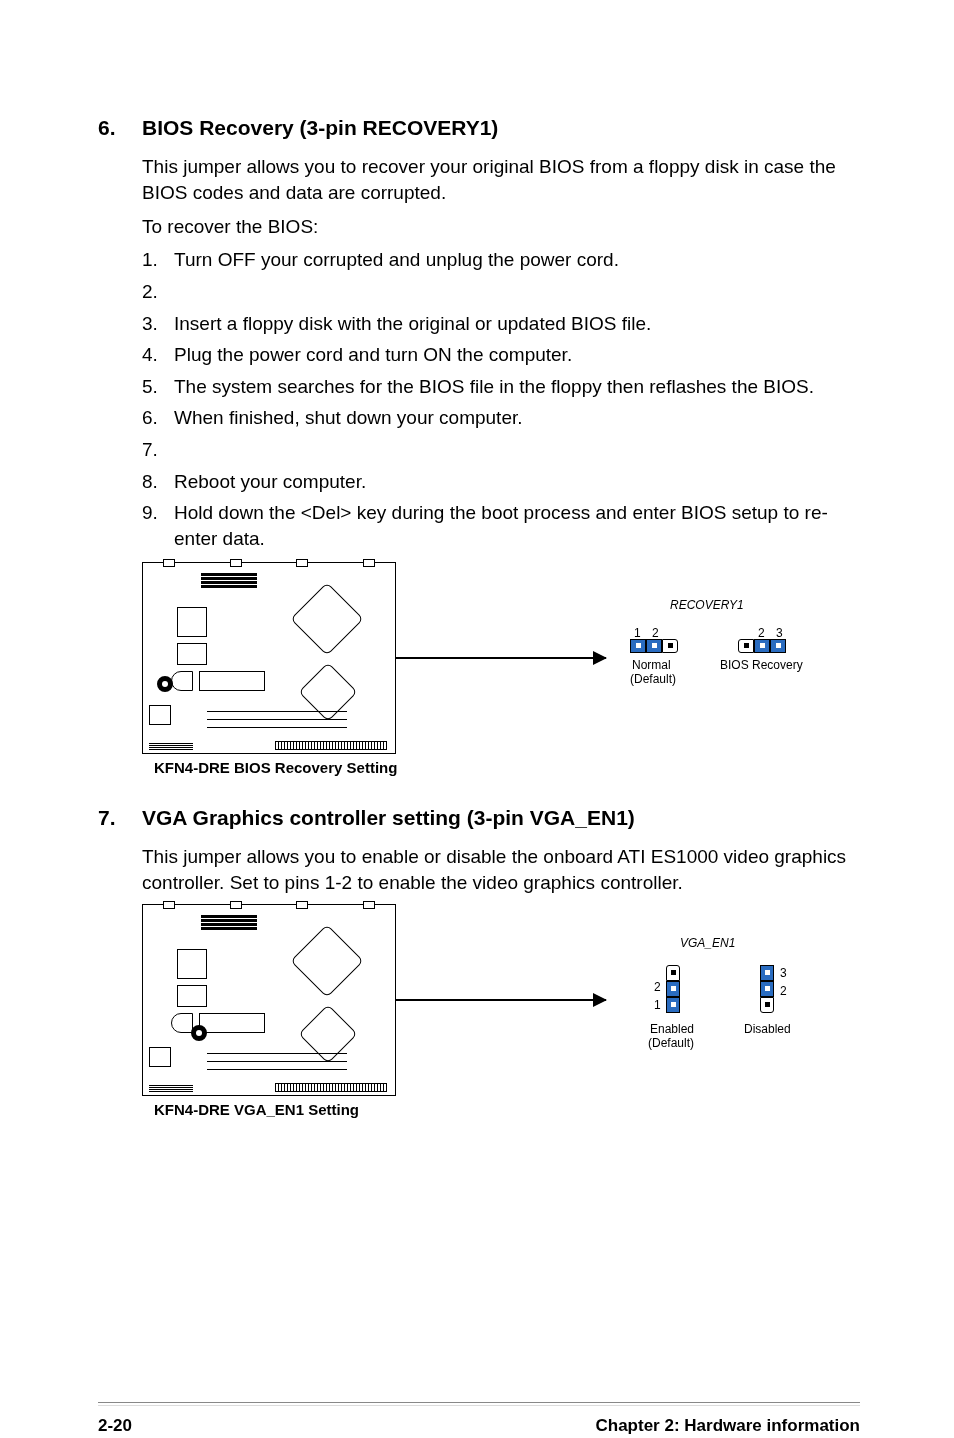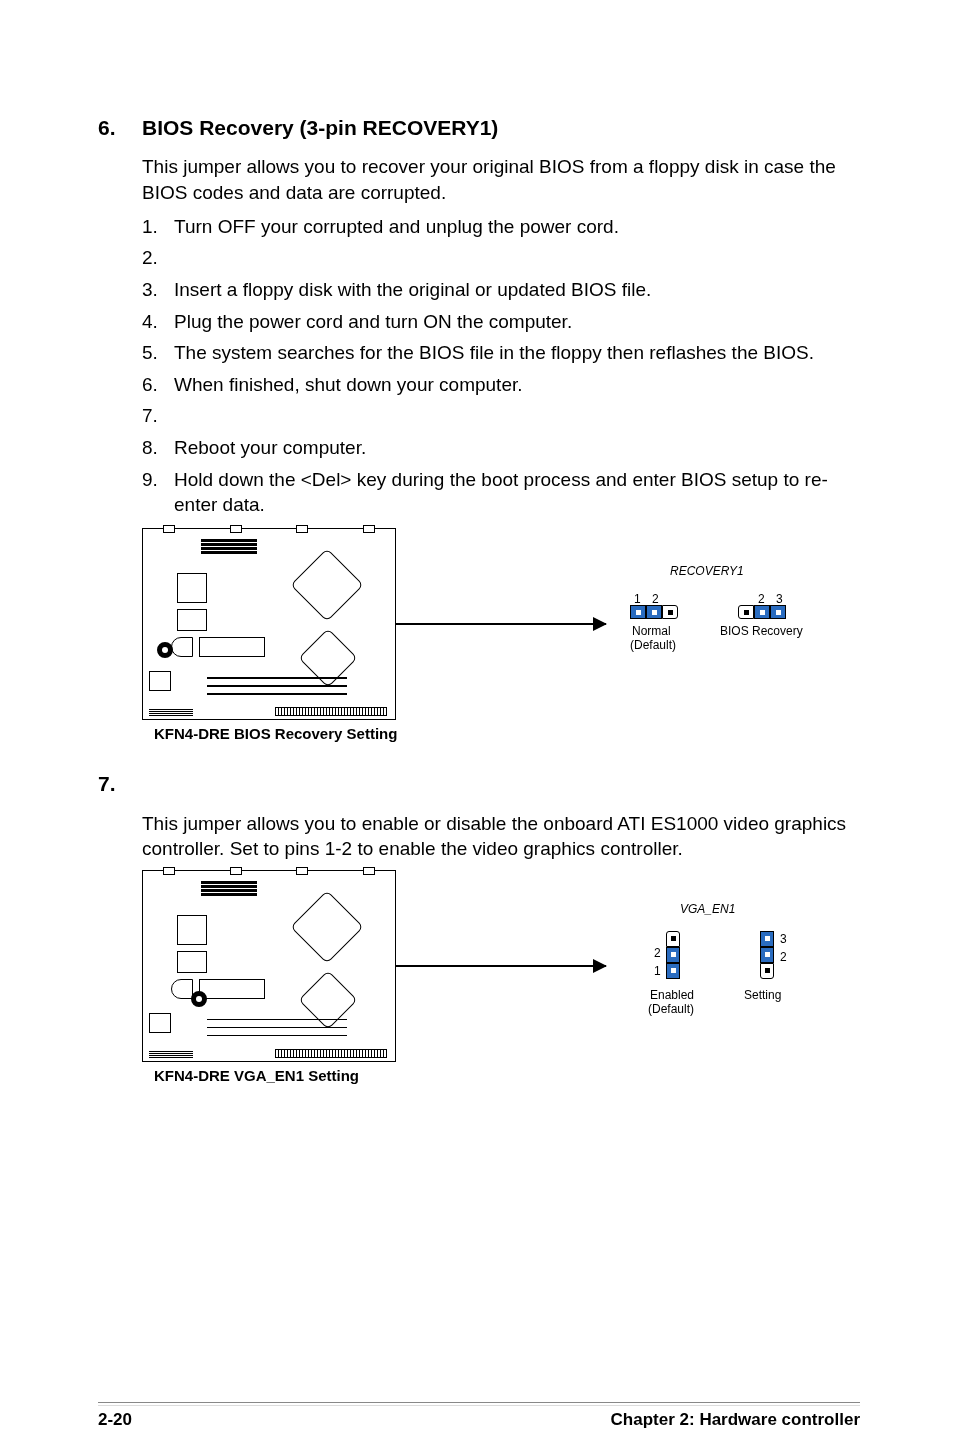--- a/index.html
+++ b/index.html
@@ -147,37 +147,38 @@
     position: absolute;
     bottom: 32px;
     left: 98px;
     right: 94px;
     border-top: 1px solid #888;
     border-bottom: 1px solid #ddd;
     height: 2px;
   }
   .footer-row {
     position:absolute;
-    bottom: 6px;
+    bottom: 0;
     left: 98px; right: 94px;
     display:flex; justify-content:space-between;
     font-size: 17px; font-weight:bold;
   }
 </style>
 </head>
 <body>
 
 <div class="page">
 
   <div class="section-heading">
     <span class="num">6.</span>
     <span>BIOS Recovery (3-pin RECOVERY1)</span>
   </div>
   <div class="body-indent">
     <p class="para">This jumper allows you to recover your original BIOS from a floppy disk in case the BIOS codes and data are corrupted.</p>
+    <p class="para">To recover the BIOS:</p>
     <ol class="steps">
       <li>
           <span class="ln">1.</span>
           <span>Turn OFF your corrupted and unplug the power cord.</span>
         </li>
       <li>
           <span class="ln">2.</span>
         </li>
       <li>
           <span class="ln">3.</span>
@@ -270,20 +271,21 @@
             <div class="dot"></div>
           </div>
       </div>
       <div class="pin-lbl" style="top:64px;left:110px;">BIOS Recovery</div>
     </div>
   </div>
   <div class="caption">KFN4-DRE BIOS Recovery Setting</div>
 
   <div class="section-heading">
     <span class="num">7.</span>
+    <span>VGA Graphics controller setting (3-pin VGA_EN1)</span>
   </div>
   <div class="body-indent">
     <p class="para">This jumper allows you to enable or disable the onboard ATI ES1000 video graphics controller. Set to pins 1-2 to enable the video graphics controller.</p>
   </div>
 
   <div class="diagram-row" style="margin-top:6px;">
     <div class="mobo">
       <div class="top-edge">
           <span></span>
           <span></span>
@@ -336,23 +338,23 @@
           </div>
         <div class="pin cap">
             <div class="dot"></div>
           </div>
         <div class="pin cap">
             <div class="dot"></div>
           </div>
       </div>
       <div class="pin-num" style="top:30px;left:170px;">3</div>
       <div class="pin-num" style="top:48px;left:170px;">2</div>
-      <div class="pin-lbl" style="top:86px;left:134px;">Setting</div>
+      <div class="pin-lbl" style="top:86px;left:134px;">Disabled</div>
     </div>
   </div>
   <div class="caption" style="margin-bottom:10px;">KFN4-DRE VGA_EN1 Setting</div>
 
   <div class="footer"></div>
   <div class="footer-row">
     <span>2-20</span>
-    <span>Chapter 2: Hardware controller</span>
+    <span>Chapter 2: Hardware information</span>
   </div>
 </div>
 
 </body></html>

